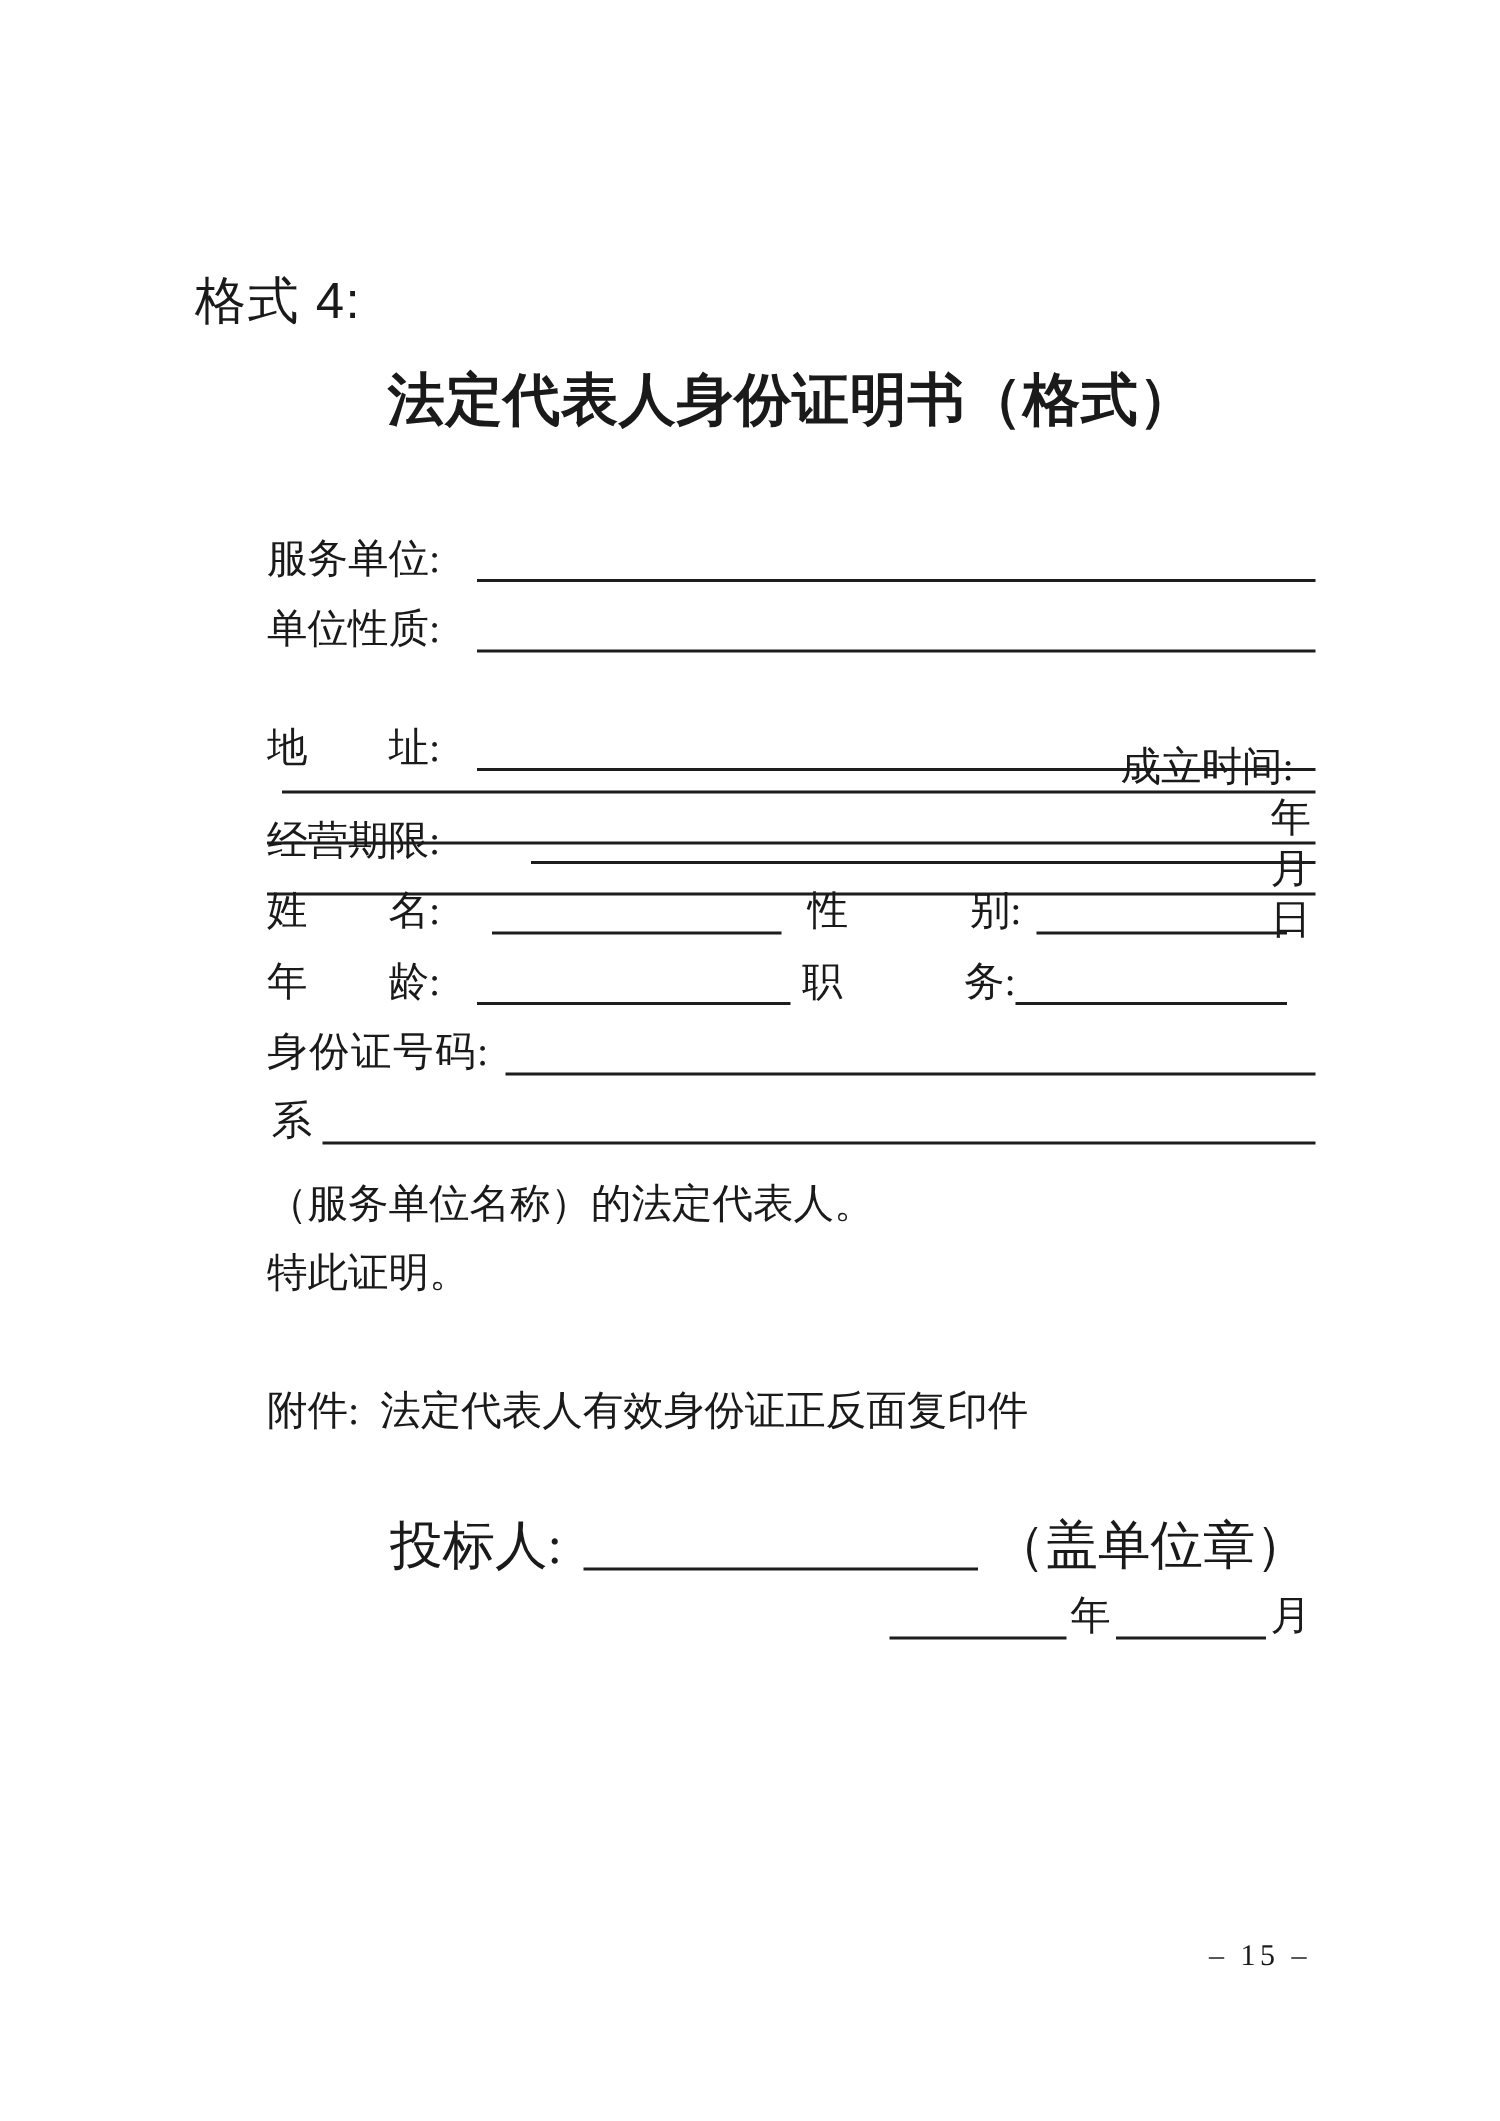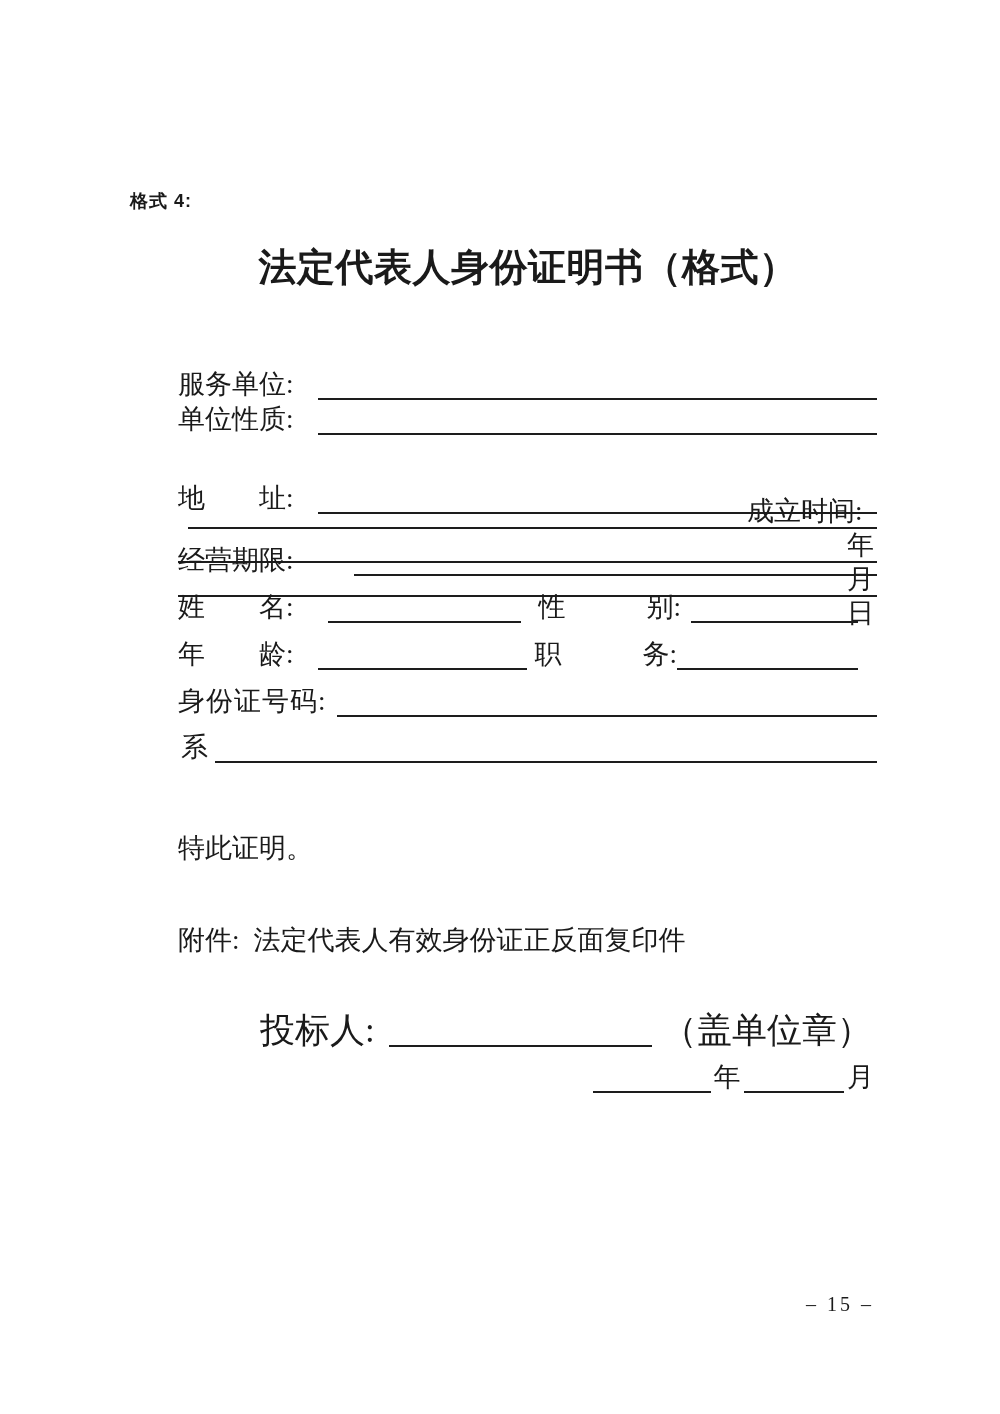--- a/index.html
+++ b/index.html
@@ -10,22 +10,22 @@
     background: #ffffff;
     color: #1a1a1a;
     font-family: "Liberation Serif", "DejaVu Serif", serif;
     overflow: hidden;
   }
   .fmt {
     position: absolute;
     left: 130px;
     top: 186px;
     font-family: "Liberation Sans", "DejaVu Sans", sans-serif;
-    font-size: 18px;
-    font-weight: 700;
+    font-size: 34px;
+    font-weight: 400;
     line-height: 30px;
     letter-spacing: 1px;
   }
   .title {
     position: absolute;
     left: 160px;
     width: 736px;
     top: 242px;
     margin: 0;
     text-align: center;
@@ -103,21 +103,21 @@
   .b-date2 { flex: 1.00; }
   .pagenum {
     position: absolute;
     top: 1292px;
     left: 806px;
     font-size: 20px;
     line-height: 24px;
     letter-spacing: 3px;
   }
   
-  .r1 { top: 366px; }
+  .r1 { top: 354px; }
   .r2 { top: 401px; }
   .r3 { top: 448px; margin-top: 32px; }
   .r4 { top: 495px; flex-direction: column; }
   .r5 { top: 542px; gap: 36px; }
   .r6 { top: 589px; gap: 10px; }
   .r7 { top: 636px; }
   .r8 { top: 683px; }
   .r9 { top: 729px; }
   .t-note    { top: 786px; }
   .t-certify { top: 832px; }
@@ -181,20 +181,21 @@
   <div class="row r8">
     <span class="lbl-wide">身份证号码:</span>
     <span class="blank ml10"></span>
   </div>
 
   <div class="row r9">
     <span class="char">系</span>
     <span class="blank ml4"></span>
   </div>
 
+  <div class="textline t-note">（服务单位名称）的法定代表人。</div>
 
   <div class="textline t-certify">特此证明。</div>
 
   <div class="textline t-attach">
     <span class="attach-label">附件:</span><span>法定代表人有效身份证正反面复印件</span>
   </div>
 
   <div class="row-bidder t-bidder">
     <span>投标人:</span>
     <span class="blank b-bidder"></span>

